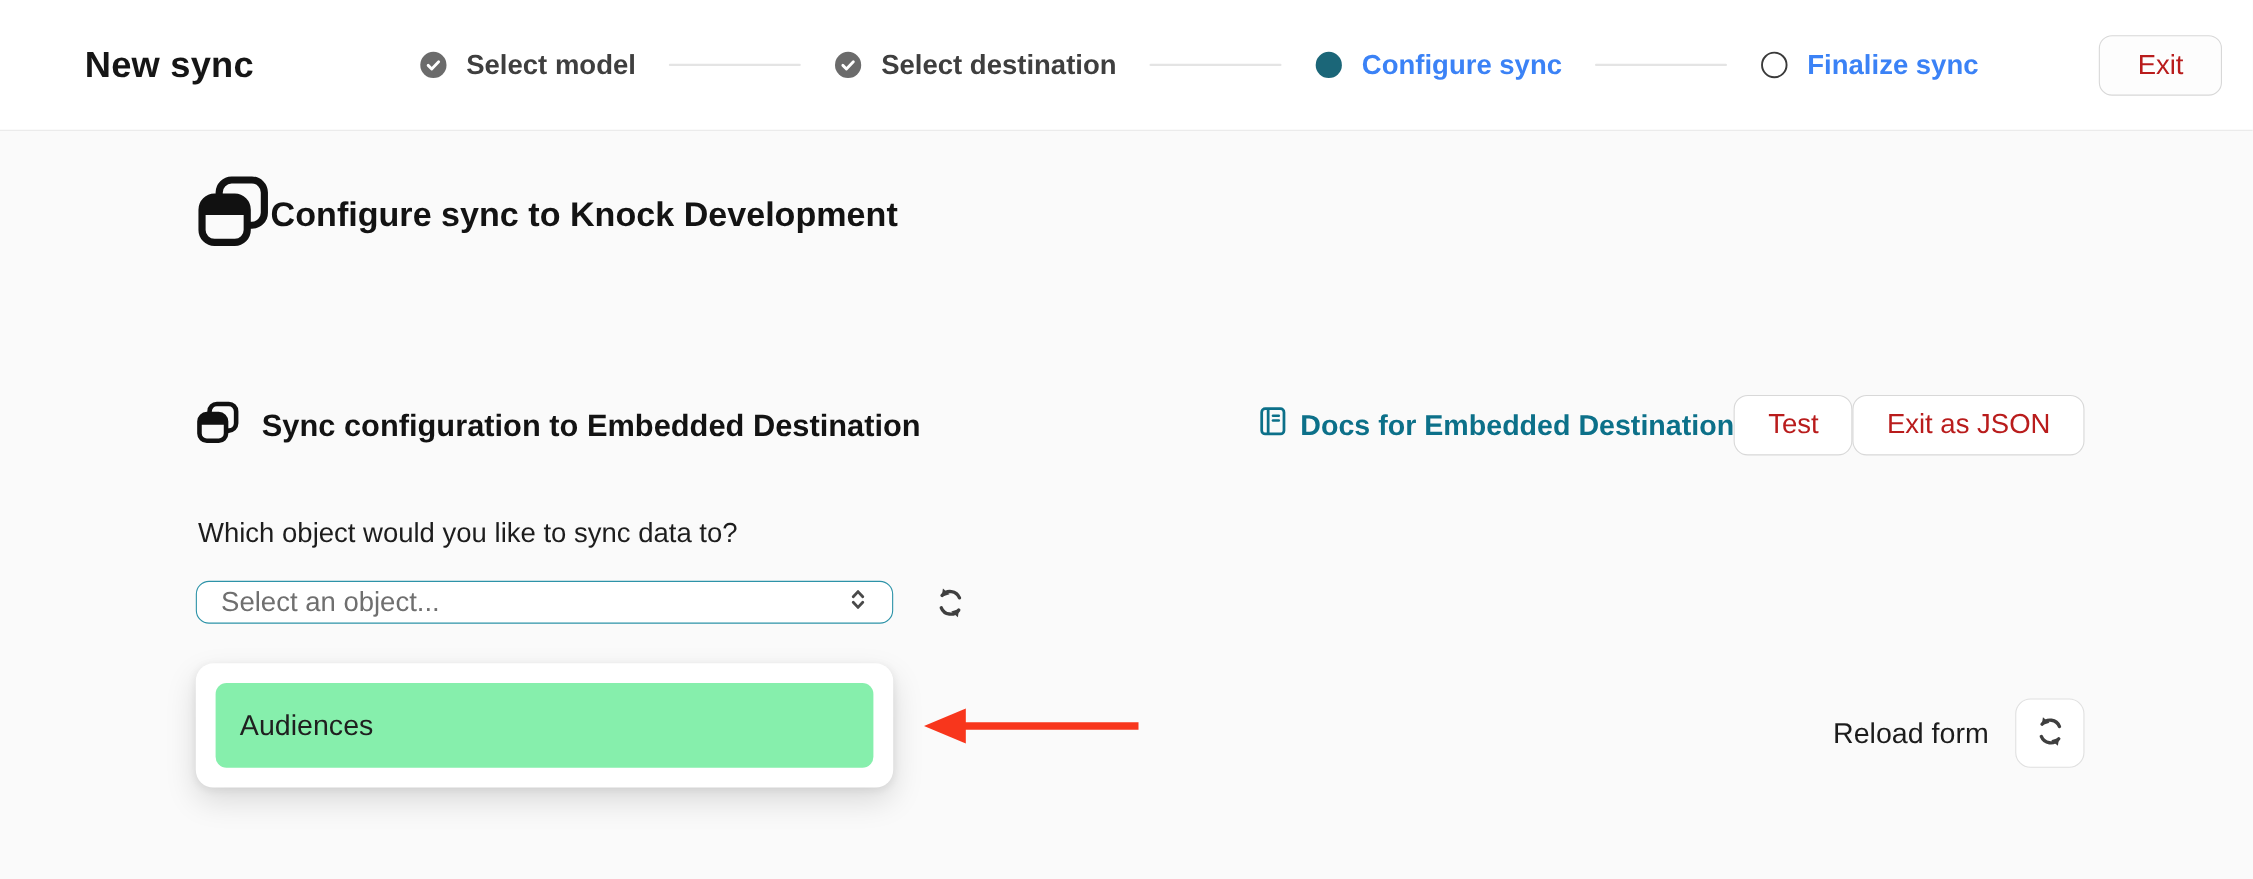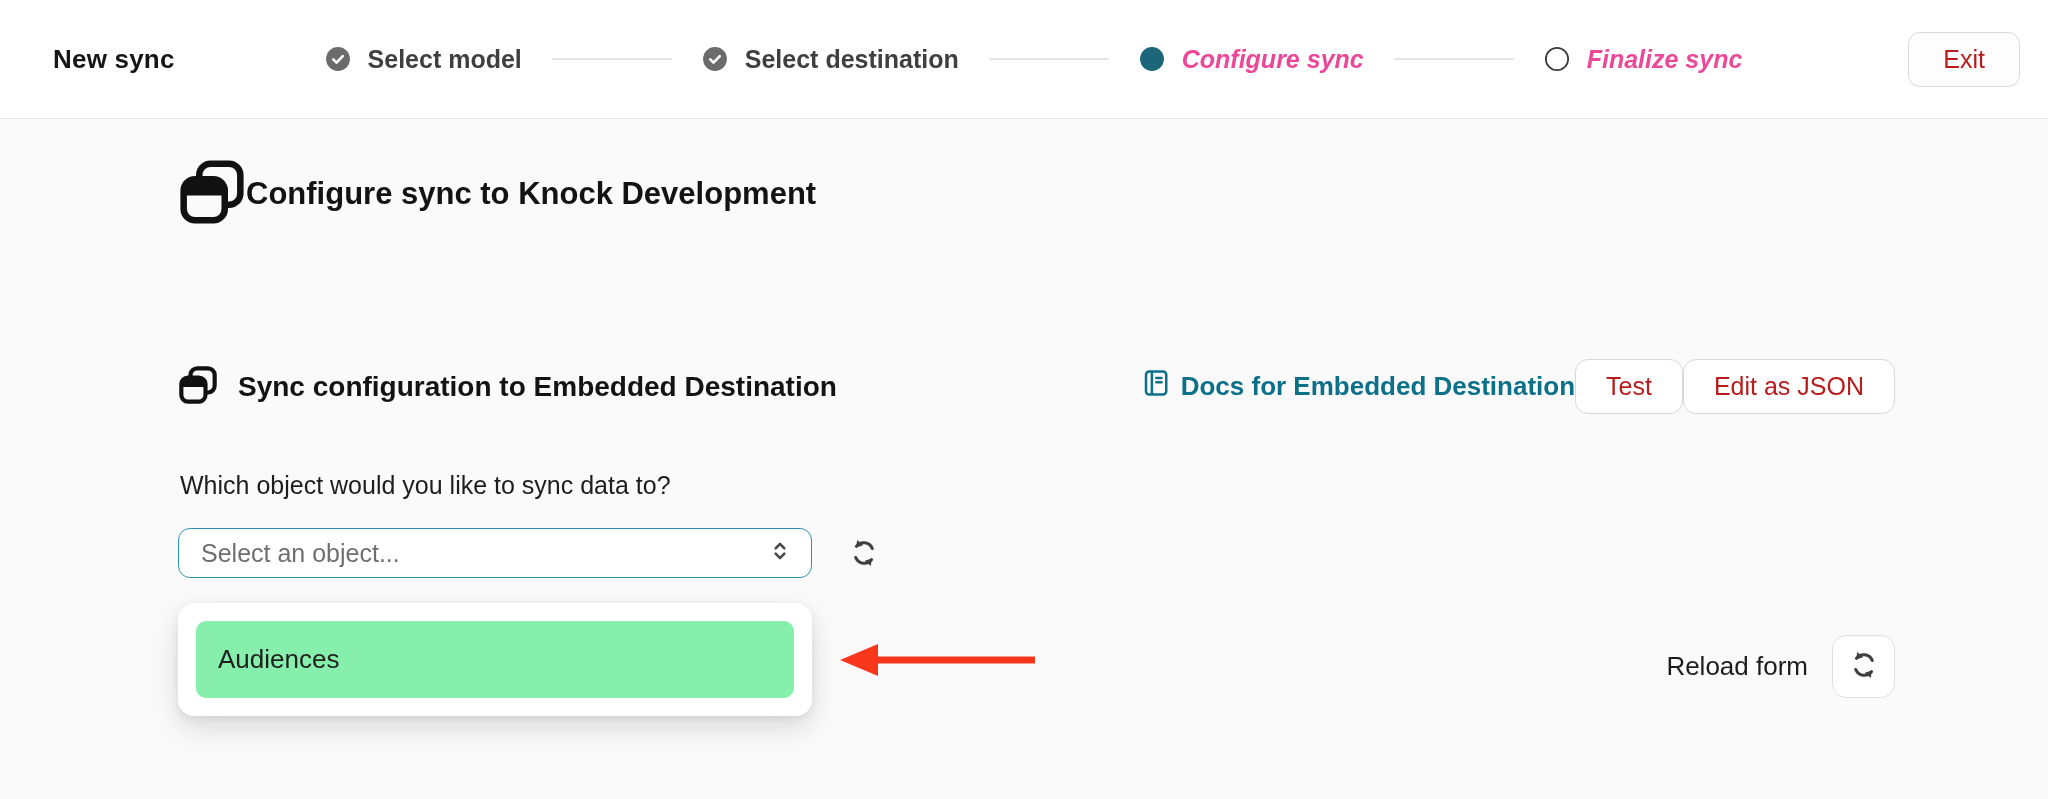--- a/index.html
+++ b/index.html
@@ -8,27 +8,27 @@
     font-family: "Liberation Sans", "DejaVu Sans", sans-serif;
     background:#fafafa; color:#1a1a1a; overflow:hidden;
   }
   .page { width:2048px; height:799px; }
 
   
   .topbar {
     height:119px; background:#ffffff; border-bottom:1px solid #e7e7e7;
     display:flex; align-items:center; padding:0 28px 0 53px;
   }
-  .page-title { font-size:26px; font-weight:700; color:#161616; letter-spacing:0.2px; }
+  .page-title { font-size:33px; font-weight:700; color:#161616; letter-spacing:0.2px;margin-left:24px; }
   .stepper { display:flex; align-items:center; margin-left:150px; }
   .step { display:flex; align-items:center; gap:17px; cursor:pointer; }
   .step-icon { width:26px; height:26px; display:flex; align-items:center; justify-content:center; }
   .step-label { font-size:25px; font-weight:600; }
   .step-label.done { color:#3f3f3f; }
-  .step-label.teal { color:#ec4899;font-style:italic; }
+  .step-label.teal { color:#3b82f6; }
   .connector { width:120px; height:2px; background:#e4e4e4; margin:0 30px; border-radius:1px; }
   .btn {
     background:#fdfdfd; border:1px solid #d8d8d8; border-radius:12px;
     font-family:inherit; font-size:25px; font-weight:400; color:#b91c1c;
     cursor:pointer; display:inline-flex; align-items:center; justify-content:center;
   }
   .exit-btn { margin-left:auto; height:55px; padding:0 34px; }
 
   
   .main { position:relative; width:2048px; height:680px; background:#fafafa; }
@@ -55,21 +55,21 @@
   .field-label {
     position:absolute; left:180px; top:352px;
     font-size:25px; font-weight:500; color:#1d1d1d;
   }
 
   .select-row {
     position:absolute; left:178px; top:409px;
     display:flex; align-items:center;
   }
   .select-box {
-    width:634px; height:50px; background:#ffffff;
+    width:634px; height:39px; background:#ffffff;
     border:1.5px solid #2d93a8; border-radius:12px;
     display:flex; align-items:center; padding:0 18px 0 22px; cursor:pointer;
   }
   .select-box .placeholder { flex:1; font-size:25px; color:#6f6f6f; }
   .icon-btn-plain { margin-left:36px; cursor:pointer; display:flex; align-items:center; }
 
   .dropdown-panel {
     position:absolute; left:178px; top:484px; width:634px;
     background:#ffffff; border-radius:16px; padding:18px;
     box-shadow:0 12px 28px rgba(0,0,0,0.13), 0 2px 8px rgba(0,0,0,0.07);
@@ -182,21 +182,21 @@
             <svg width="30" height="30" viewBox="0 0 24 24">
               <rect x="4" y="2.8" width="16.2" height="18.4" rx="2.6" fill="none" stroke="#0c7089" stroke-width="2"></rect>
               <line x1="8.7" y1="2.8" x2="8.7" y2="21.2" stroke="#0c7089" stroke-width="2"></line>
               <line x1="12.2" y1="8" x2="16.4" y2="8" stroke="#0c7089" stroke-width="1.9" stroke-linecap="round"></line>
               <line x1="12.2" y1="11.4" x2="16.4" y2="11.4" stroke="#0c7089" stroke-width="1.9" stroke-linecap="round"></line>
             </svg>
           </span>
           <span>Docs for Embedded Destination</span>
         </a>
         <button class="btn sm-btn">Test</button>
-        <button class="btn sm-btn">Edit as JSON</button>
+        <button class="btn sm-btn">Exit as JSON</button>
       </div>
     </div>
 
     <div class="field-label">Which object would you like to sync data to?</div>
 
     <div class="select-row">
       <div class="select-box">
         <span class="placeholder">Select an object...</span>
         <span>
           <svg width="26" height="26" viewBox="0 0 24 24" fill="none" stroke="#4a4a4a" stroke-width="2.4" stroke-linecap="round" stroke-linejoin="round">

